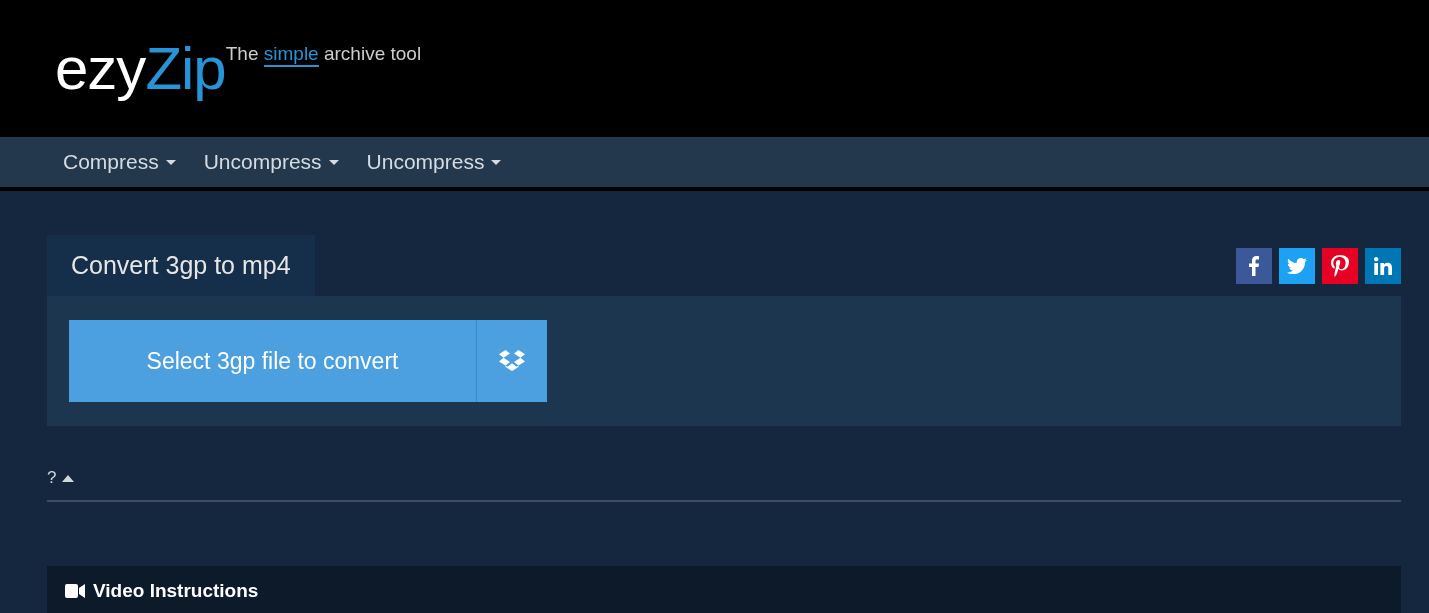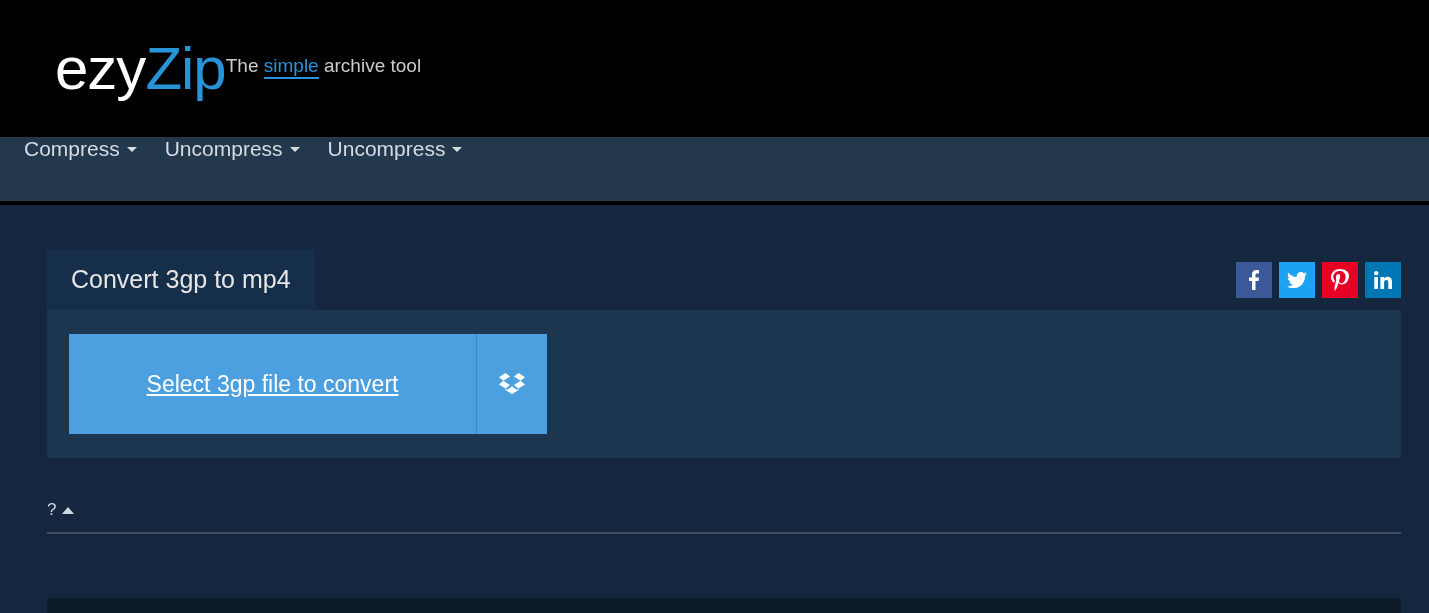--- a/index.html
+++ b/index.html
@@ -25,33 +25,33 @@
   font-size: 60px;
   font-weight: 300;
   line-height: 1;
   letter-spacing: -1px;
 }
 .logo-ezy { color: #fff; }
 .logo-zip { color: #2794d8; }
 .tagline {
   font-size: 19px;
   color: #ccc;
-  margin-top: 16px;
+  margin-top: 4px;
 }
 .tagline-simple {
   color: #2794d8;
   border-bottom: 2px solid #2794d8;
   padding-bottom: 1px;
 }
 .navbar {
   background: #24384d;
-  height: 68px;
-  display: flex;
-  align-items: flex-start;
-  padding: 0 24px;
+  height: 54px;
+  display: flex;
+  align-items: center;
+  padding: 0 63px;
   border-bottom: 4px solid #000;
 }
 .nav-item {
   color: #d5dbe2;
   font-size: 21px;
   margin-right: 28px;
   cursor: pointer;
   display: flex;
   align-items: center;
 }
@@ -102,27 +102,26 @@
 .file-select {
   display: flex;
   width: 478px;
 }
 .file-btn {
   flex: 1;
   background: #4ca0e0;
   color: #fff;
   font-size: 23px;
   font-weight: 300;
-  height: 100px;
+  height: 82px;
   display: flex;
   align-items: center;
   justify-content: center;
   cursor: pointer;
   border-right: 1px solid #3a8acb;
-  text-decoration: underline;
 }
 .dropbox-btn {
   width: 70px;
   background: #4ca0e0;
   display: flex;
   align-items: center;
   justify-content: center;
   cursor: pointer;
 }
 .section-title-row {

